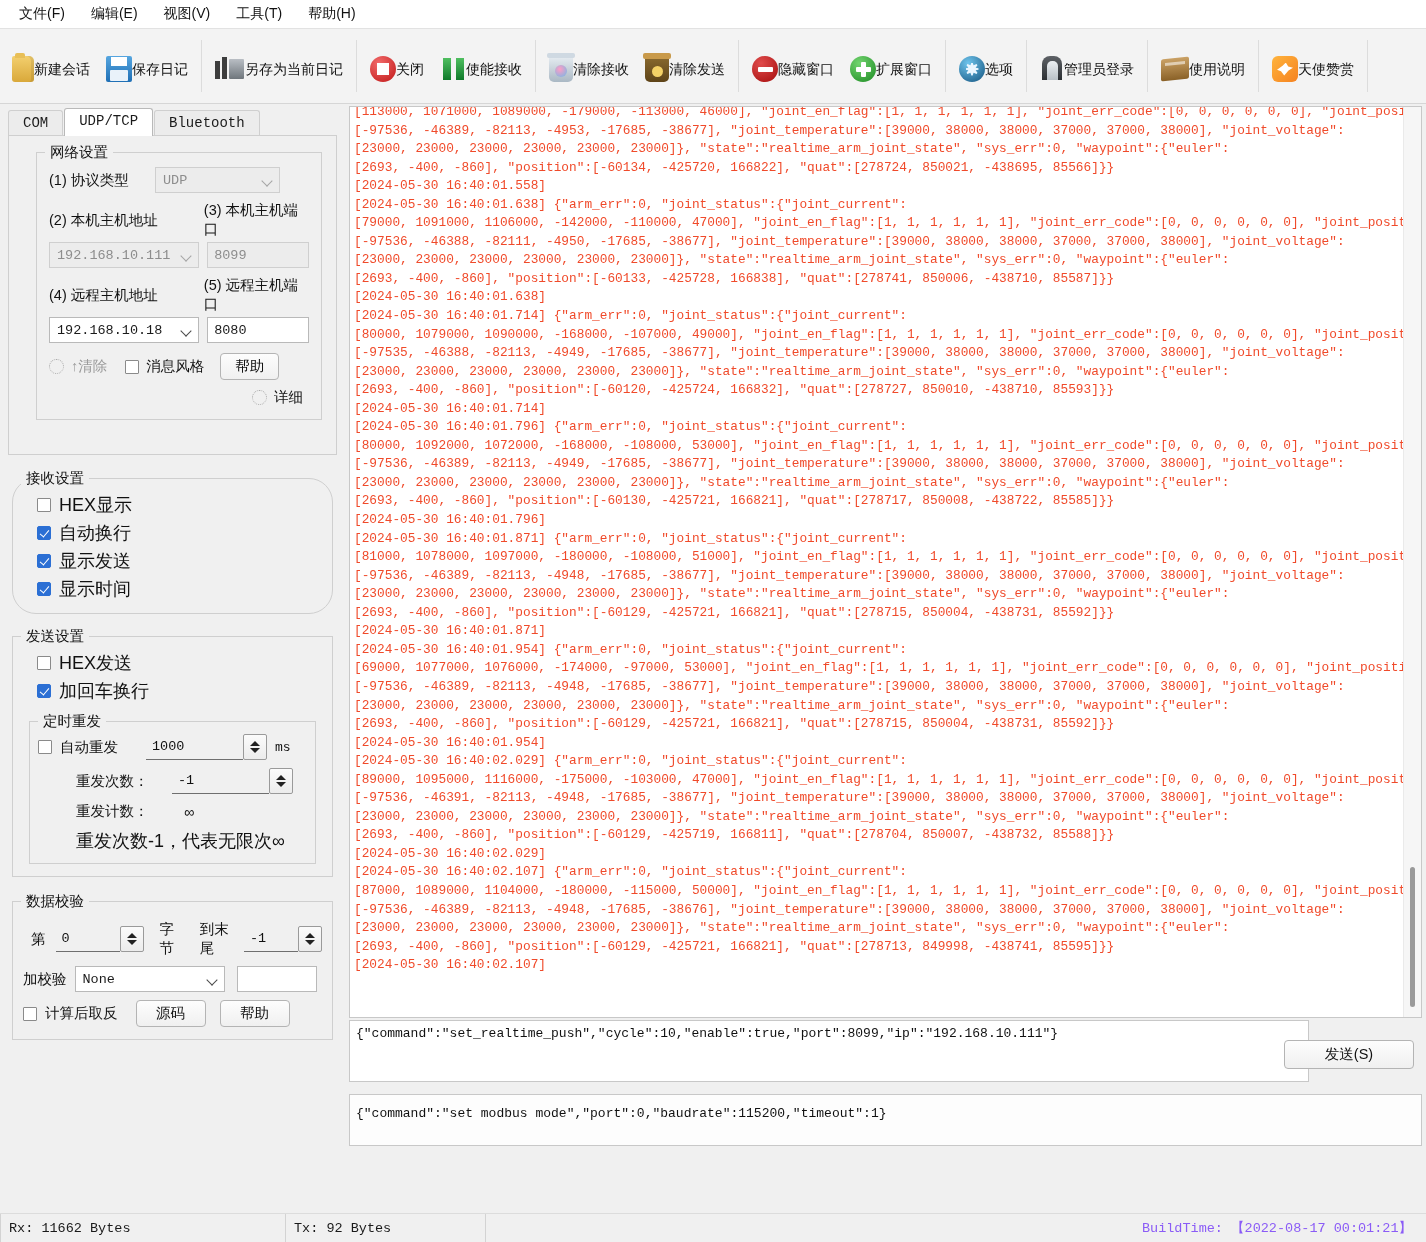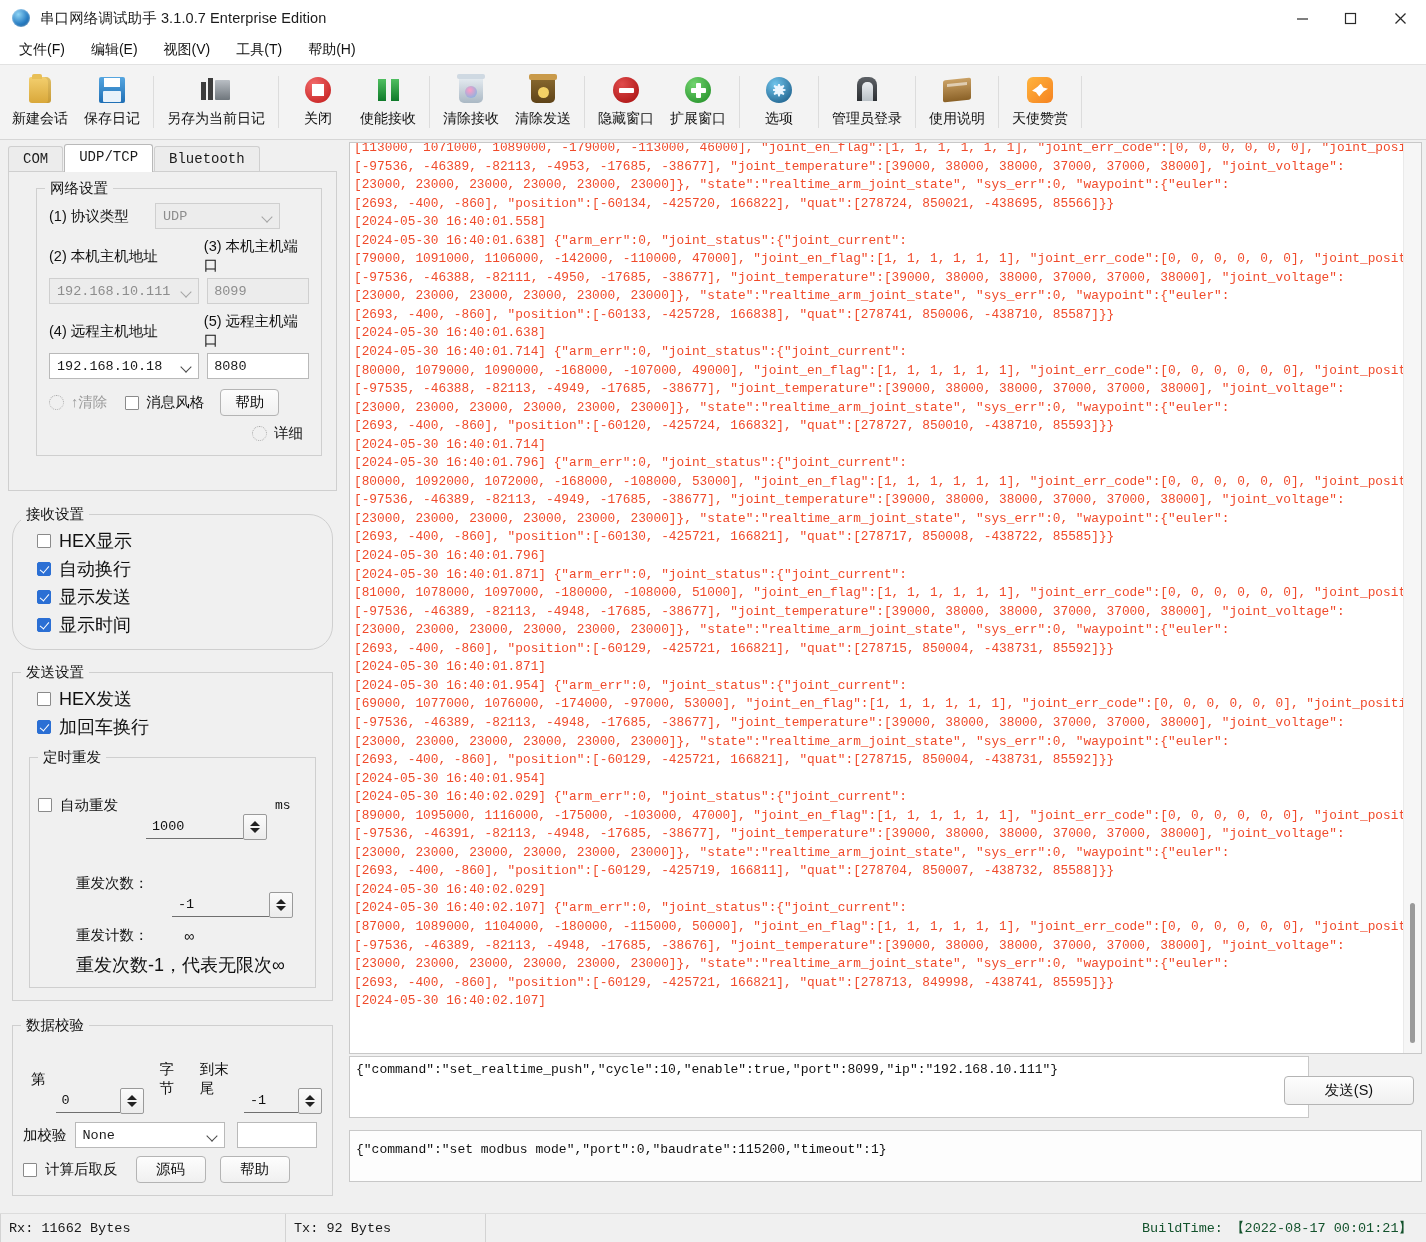--- a/index.html
+++ b/index.html
@@ -24,21 +24,21 @@
   .win-btn.close{width:52px;}
   .win-btn svg{display:block;}
 
   
   .menubar{height:28px;background:#ffffff;display:flex;align-items:center;padding-left:6px;}
   .menu-item{padding:4px 13px;font-size:14px;color:#111;}
 
   
   .toolbar{height:74px;background:#f3f3f3;border-top:1px solid #e2e2e2;border-bottom:1px solid #d6d6d6;
     display:flex;align-items:center;padding:0 4px;}
-  .tb-btn{width:auto;min-width:52px;height:68px;display:flex;flex-direction:column;align-items:center;
+  .tb-btn{width:auto;min-width:52px;height:68px;display:flex;flex-direction:row;align-items:center;
     justify-content:flex-start;padding:6px 8px 0;text-align:center;}
   .tb-ico{height:38px;display:flex;align-items:center;justify-content:center;font-size:26px;line-height:1;}
   .tb-lbl{font-size:14px;color:#111;margin-top:1px;white-space:nowrap;}
   .tb-sep{width:1px;height:52px;background:#dcdcdc;margin:0 5px;}
 
   
   .ico-folder{width:22px;height:26px;background:linear-gradient(180deg,#f3cf6e,#d9a83a);
     border-radius:2px 5px 3px 3px;position:relative;box-shadow:inset -3px 0 0 rgba(0,0,0,.08);}
   .ico-folder:after{content:"";position:absolute;left:3px;top:-3px;width:10px;height:5px;background:#e8bf57;border-radius:2px 2px 0 0;}
   .ico-floppy{width:26px;height:26px;background:linear-gradient(180deg,#56a6e0,#1f6fb5);border-radius:2px;position:relative;}
@@ -127,21 +127,21 @@
     padding:4px 12px;font-size:14.5px;color:#111;text-align:center;}
 
   .radio{width:13px;height:13px;border:1.4px dotted #a9a9a9;border-radius:50%;display:inline-block;}
   .cbx{width:14px;height:14px;border:1.4px solid #8a8a8a;background:#fff;display:inline-block;box-sizing:border-box;border-radius:1px;}
   .cbx.on{background:#2b6fd4;border-color:#2b6fd4;position:relative;border-radius:2px;}
   .cbx.on:after{content:"";position:absolute;left:3.5px;top:1px;width:4px;height:8px;border-right:1.6px solid #fff;
     border-bottom:1.6px solid #fff;transform:rotate(40deg);}
   .ckrow{display:flex;align-items:center;gap:8px;margin:4px 0 4px 14px;}
   .ckrow .lab{font-size:18px;}
 
-  .spin{display:flex;align-items:flex-start;margin-top:44px;}
+  .spin{display:flex;align-items:center;}
   .spin .sv{width:85px;border:none;border-bottom:1.4px solid #6f6f6f;background:#f0f0f0;
     font-family:"Liberation Mono","DejaVu Sans Mono",monospace;font-size:13.5px;color:#111;
     display:flex;align-items:center;padding:0 6px;height:24px;}
   .spin .sb{width:22px;height:24px;border:1px solid #9a9a9a;background:linear-gradient(180deg,#fbfbfb,#ececec);
     display:flex;flex-direction:column;align-items:center;justify-content:center;gap:2px;border-radius:2px;}
   .spin .sb b{display:block;width:0;height:0;border-left:5px solid transparent;border-right:5px solid transparent;}
   .spin .sb b.up{border-bottom:5px solid #222;}
   .spin .sb b.dn{border-top:5px solid #222;}
 
   
@@ -159,49 +159,27 @@
   .histbox{position:absolute;left:4px;top:990px;right:4px;height:50px;background:#fdfdfd;border:1px solid #c8c8c8;overflow:hidden;}
   .histrow{padding:11px 6px 0 6px;font-family:"Liberation Mono","DejaVu Sans Mono",monospace;font-size:13px;color:#111;white-space:nowrap;}
 
   
   .status{position:absolute;left:0;bottom:0;width:1426px;height:28px;background:#f0f0f0;border-top:1px solid #dcdcdc;
     display:flex;align-items:center;font-family:"Liberation Mono","DejaVu Sans Mono",monospace;font-size:13.5px;}
   .st{height:28px;display:flex;align-items:center;padding-left:8px;box-sizing:border-box;}
   .st.s1{width:350px;color:#128a2e;}
   .st.s2{width:285px;color:#1a1a1a;border-left:1px solid #d3d3d3;}
   .st.s3{width:200px;color:#1a1a1a;border-left:1px solid #d3d3d3;}
-  .st.s4{flex:1;color:#14532d;border-left:1px solid #d3d3d3;justify-content:flex-end;padding-right:14px;}
+  .st.s4{flex:1;color:#8b5cf6;border-left:1px solid #d3d3d3;justify-content:flex-end;padding-right:14px;}
 </style>
 </head>
 <body>
 
 <div class="app">
 
-  <div class="titlebar">
-    <div class="title-icon"></div>
-    <div class="title-text">串口网络调试助手 3.1.0.7 Enterprise Edition</div>
-    <div class="win-btns">
-      <div class="win-btn">
-        <svg width="13" height="13" viewBox="0 0 13 13">
-            <line x1="1" y1="7" x2="12" y2="7" stroke="#2a2a2a" stroke-width="1.2"></line>
-          </svg>
-      </div>
-      <div class="win-btn">
-        <svg width="13" height="13" viewBox="0 0 13 13">
-            <rect x="1.5" y="1.5" width="10" height="10" fill="none" stroke="#2a2a2a" stroke-width="1.2"></rect>
-          </svg>
-      </div>
-      <div class="win-btn close">
-        <svg width="13" height="13" viewBox="0 0 13 13">
-            <line x1="1.5" y1="1.5" x2="11.5" y2="11.5" stroke="#2a2a2a" stroke-width="1.3"></line>
-            <line x1="11.5" y1="1.5" x2="1.5" y2="11.5" stroke="#2a2a2a" stroke-width="1.3"></line>
-          </svg>
-      </div>
-    </div>
-  </div>
 
   <div class="menubar">
     <div class="menu-item">文件(F)</div>
     <div class="menu-item">编辑(E)</div>
     <div class="menu-item">视图(V)</div>
     <div class="menu-item">工具(T)</div>
     <div class="menu-item">帮助(H)</div>
   </div>
 
   <div class="toolbar">

